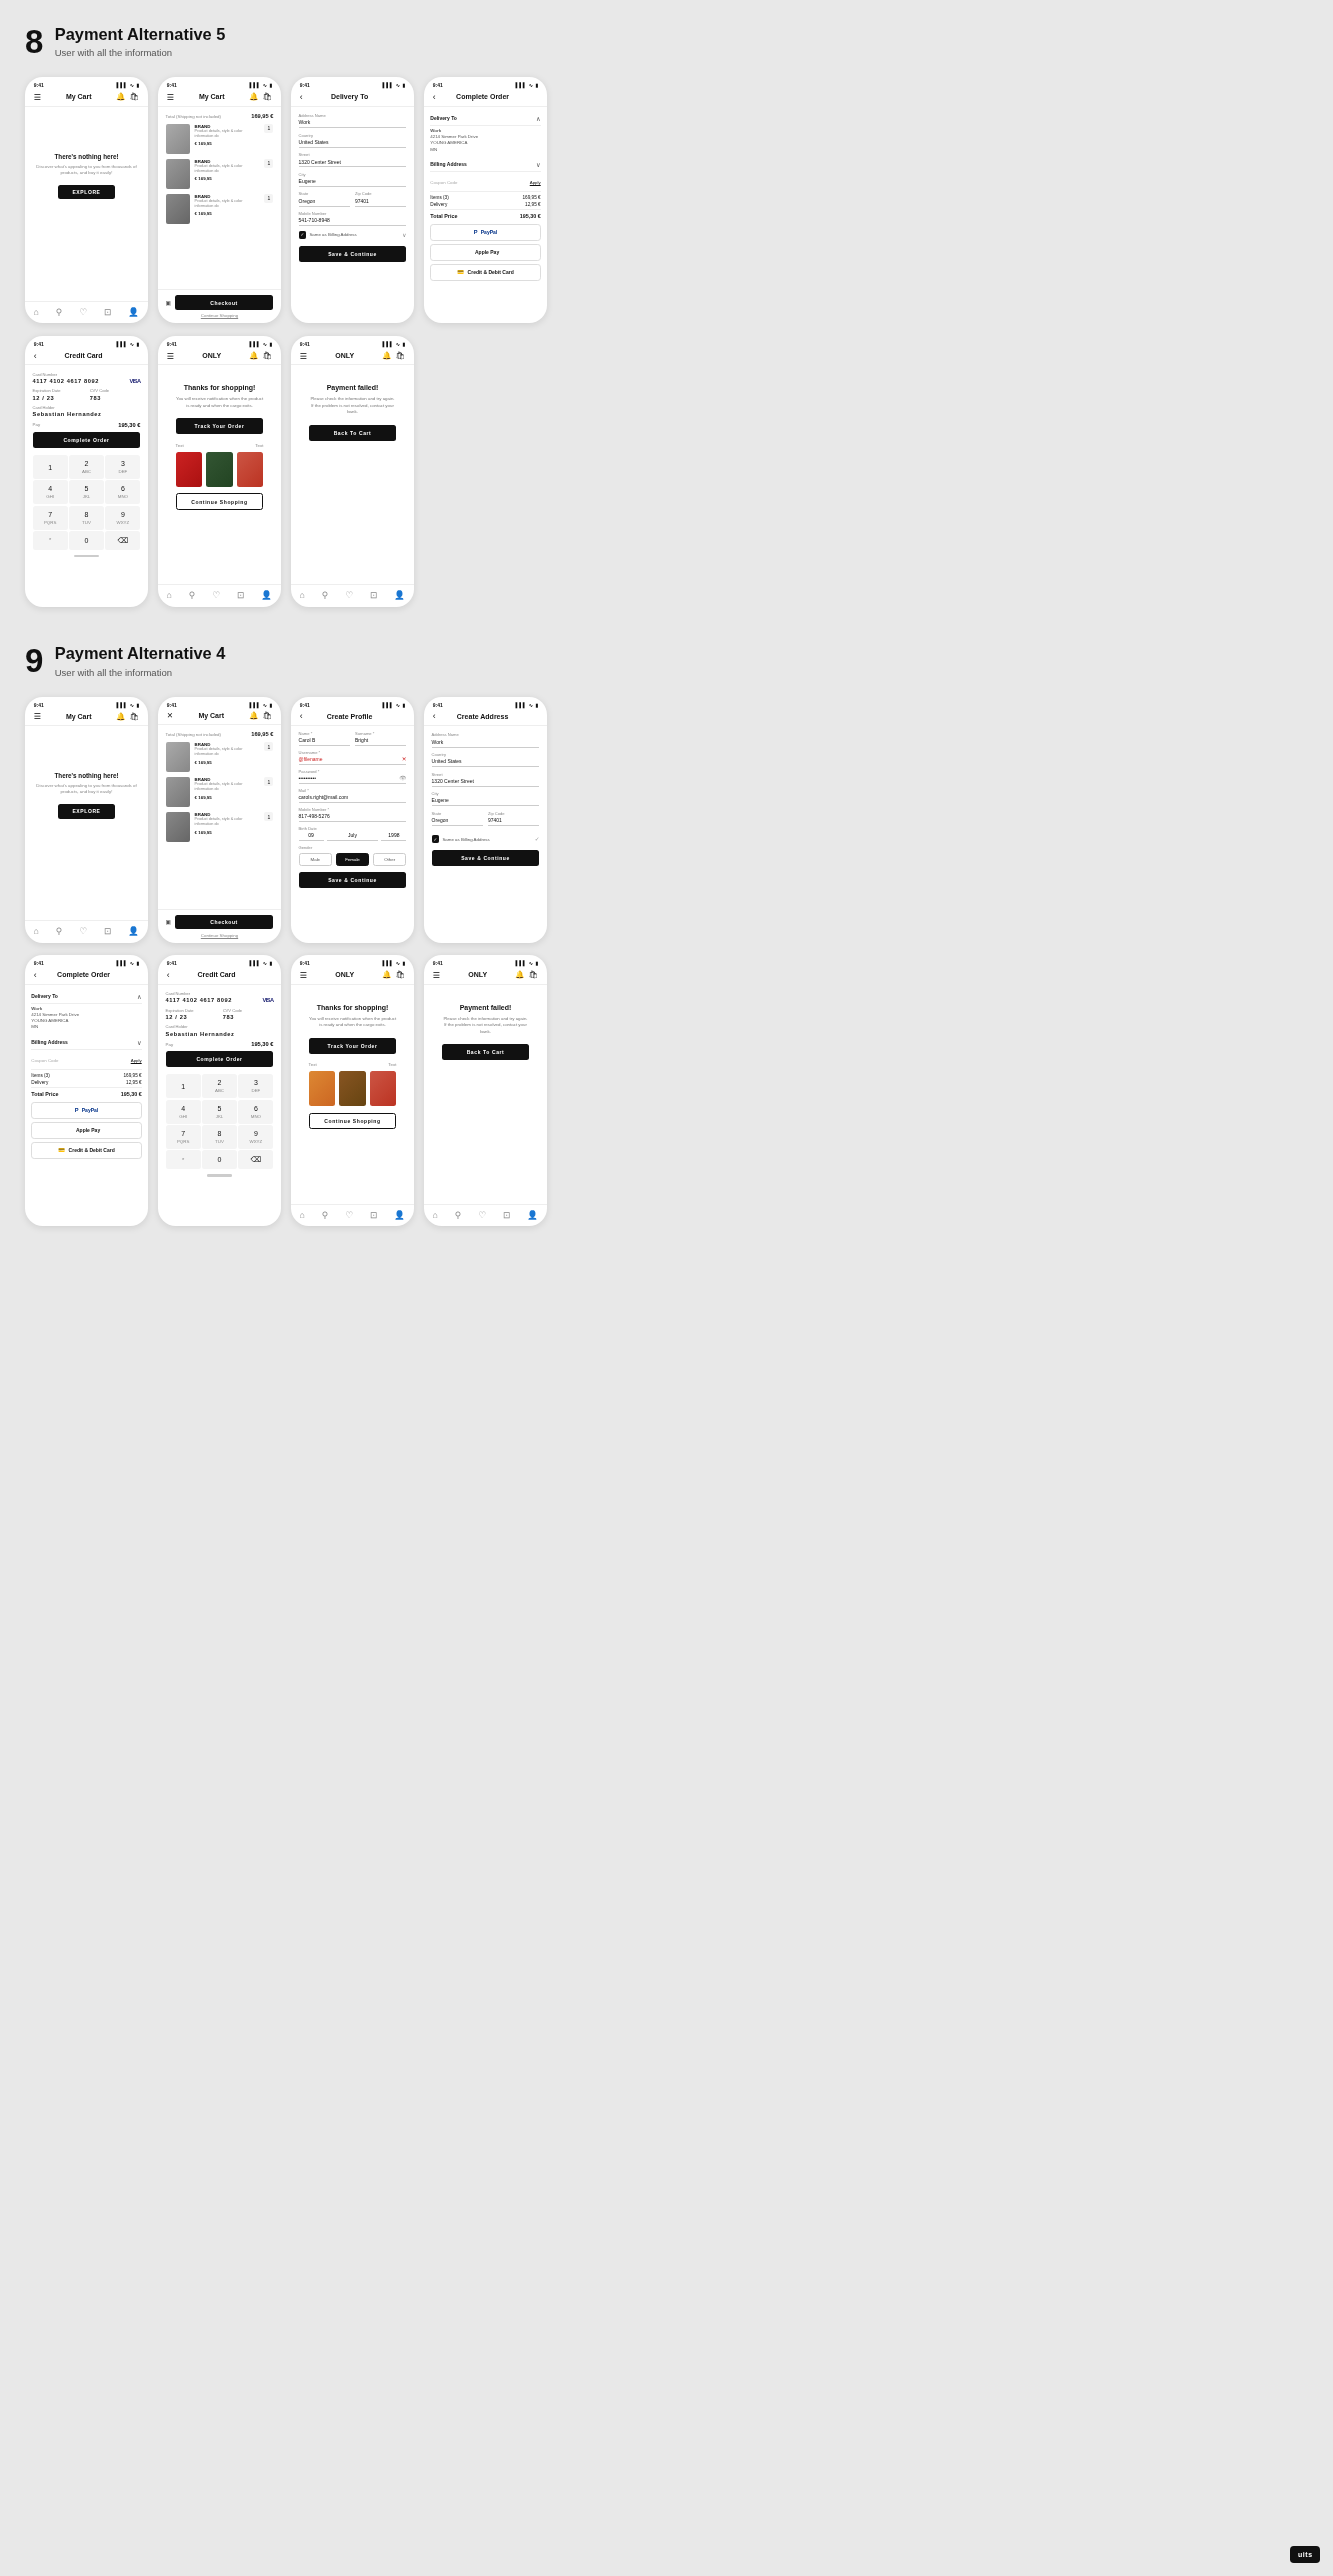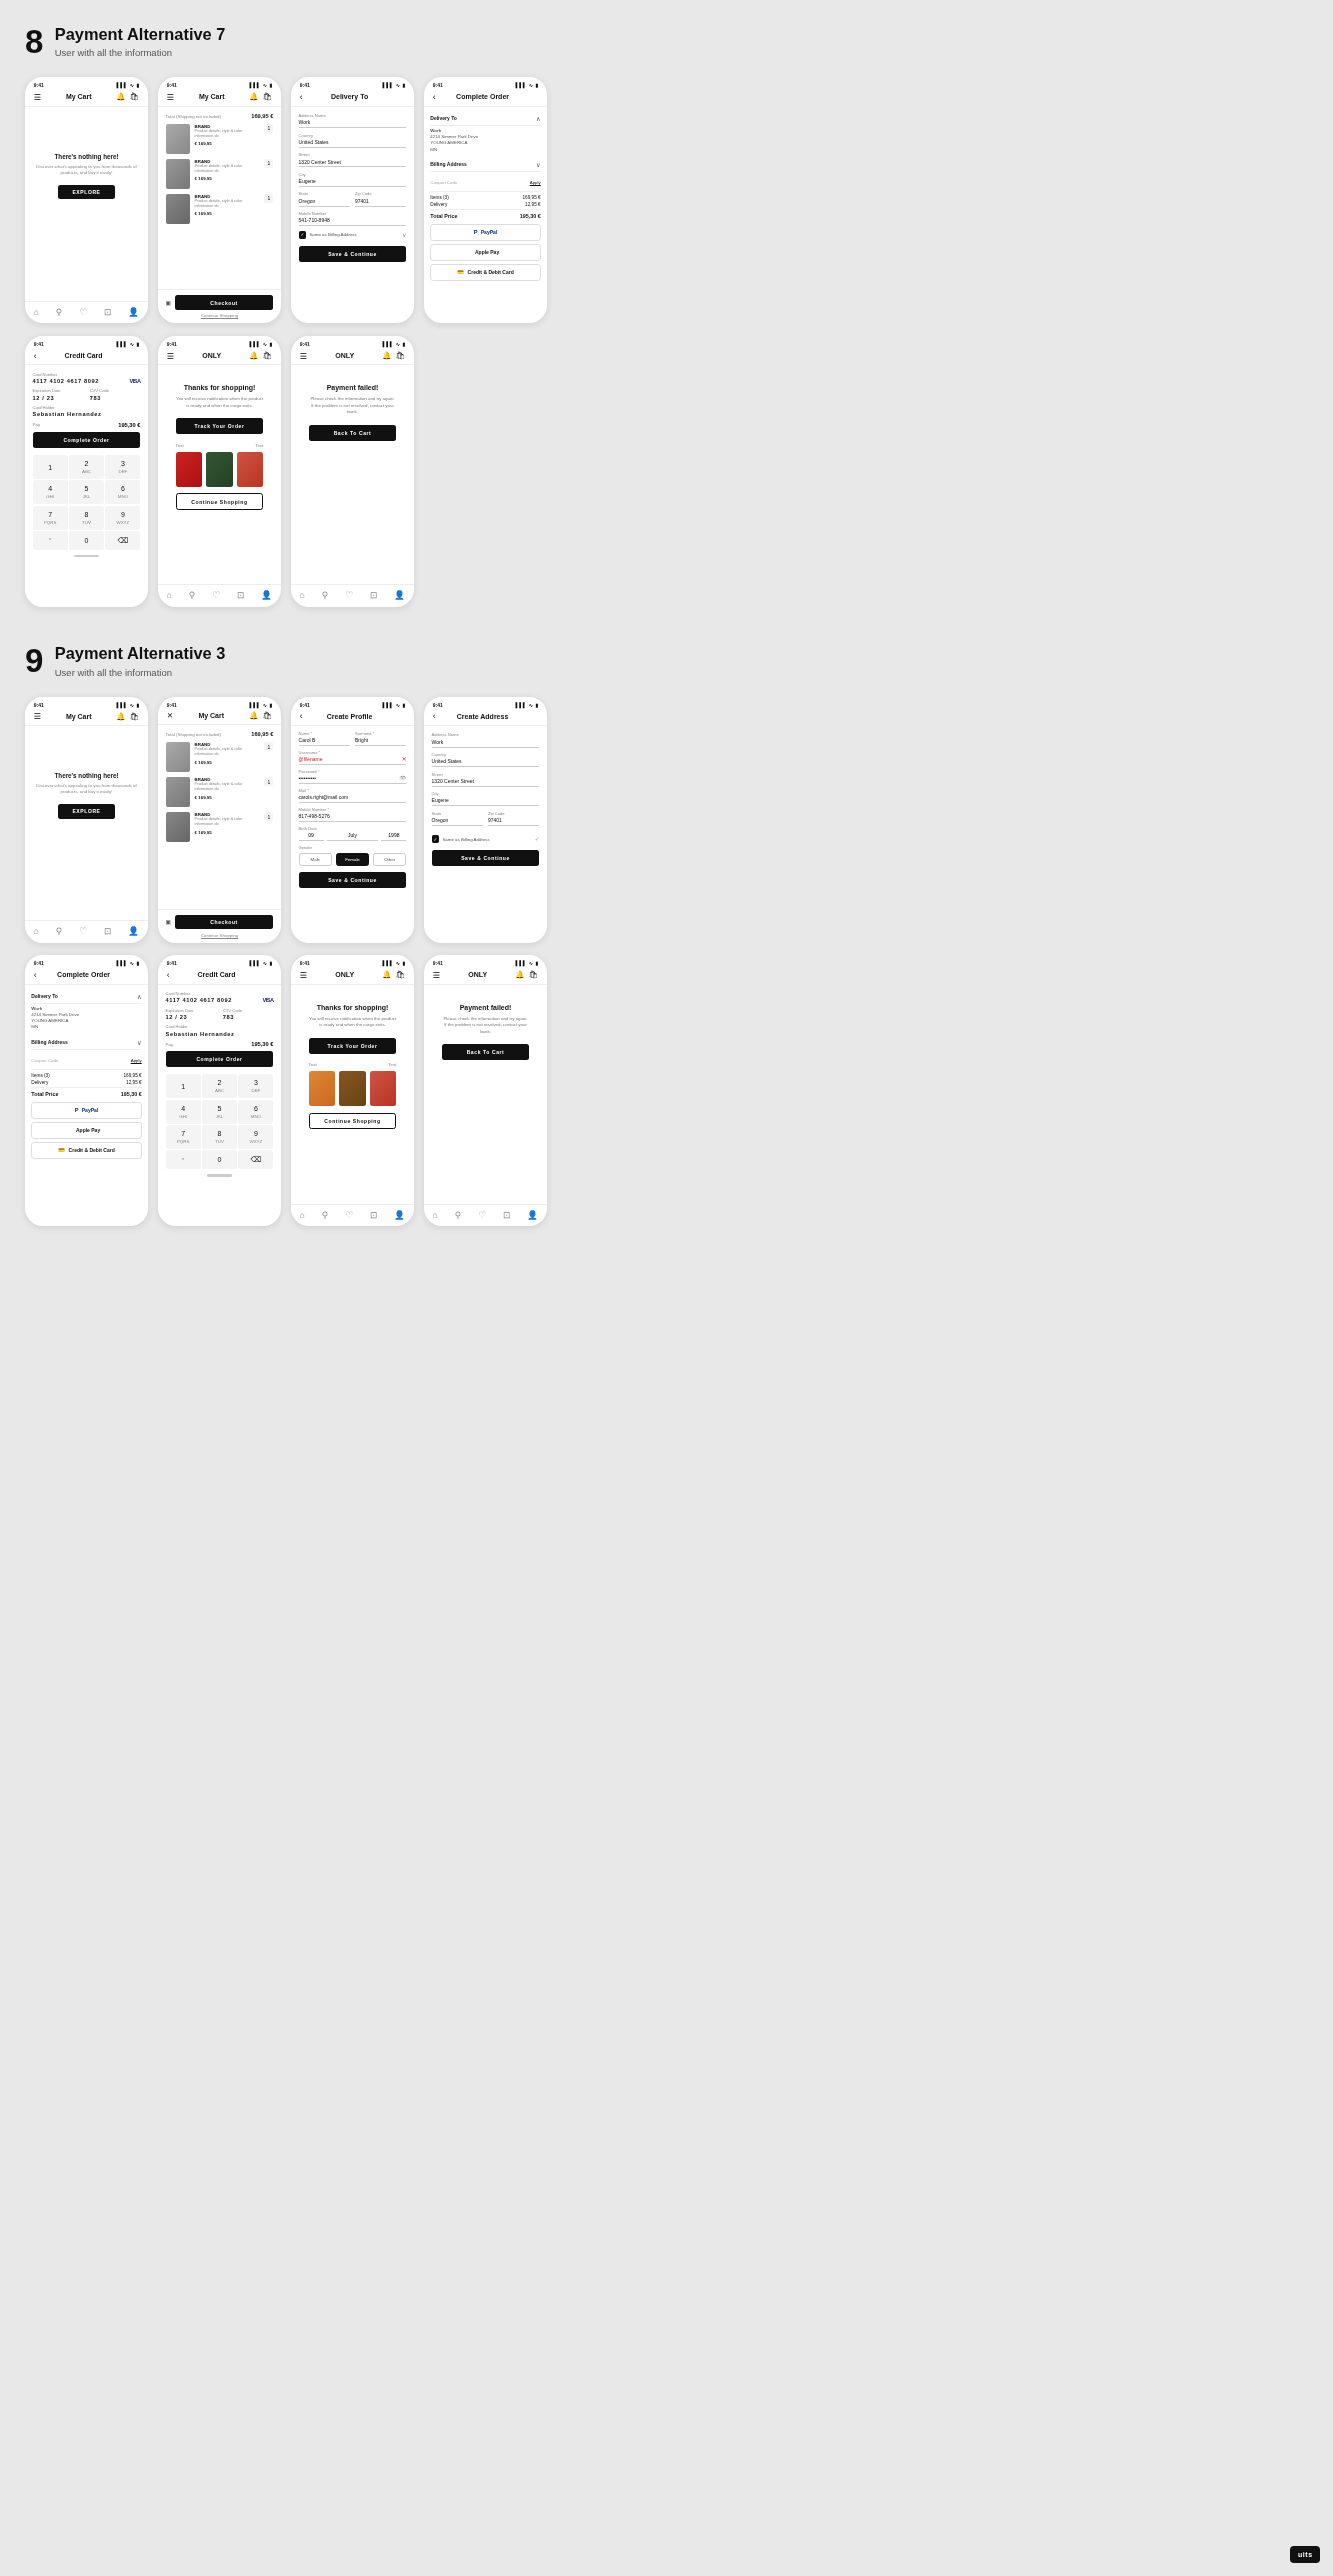--- a/index.html
+++ b/index.html
@@ -602,21 +602,21 @@
       cursor: pointer;
     }
   </style>
 </head>
 <body>
 
 <div>
   <div class="section-header">
     <div class="section-number">8</div>
     <div class="section-title-block">
-      <div class="section-title">Payment Alternative 7</div>
+      <div class="section-title">Payment Alternative 5</div>
       <div class="section-subtitle">User with all the information</div>
     </div>
   </div>
 
   <div class="phones-row">
 
     <div class="phone-frame">
       <div class="phone-status-bar">
         <span>9:41</span>
         <div class="status-right">
@@ -981,21 +981,21 @@
     </div>
 
   </div>
 </div>
 
 <div class="section-divider"></div>
 <div>
   <div class="section-header">
     <div class="section-number">9</div>
     <div class="section-title-block">
-      <div class="section-title">Payment Alternative 3</div>
+      <div class="section-title">Payment Alternative 4</div>
       <div class="section-subtitle">User with all the information</div>
     </div>
   </div>
 
   <div class="phones-row">
 
     <div class="phone-frame">
       <div class="phone-status-bar">
         <span>9:41</span>
         <div class="status-right">

